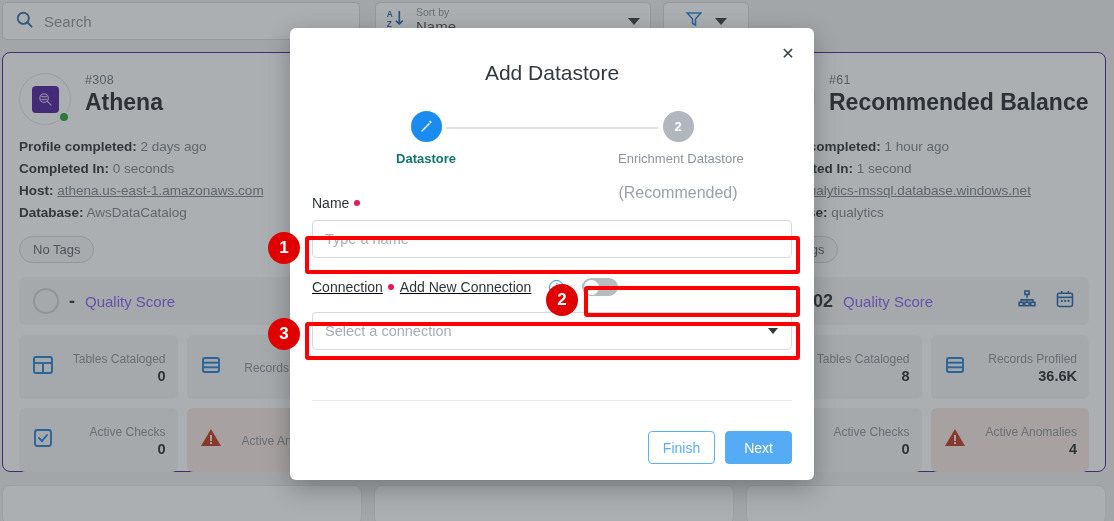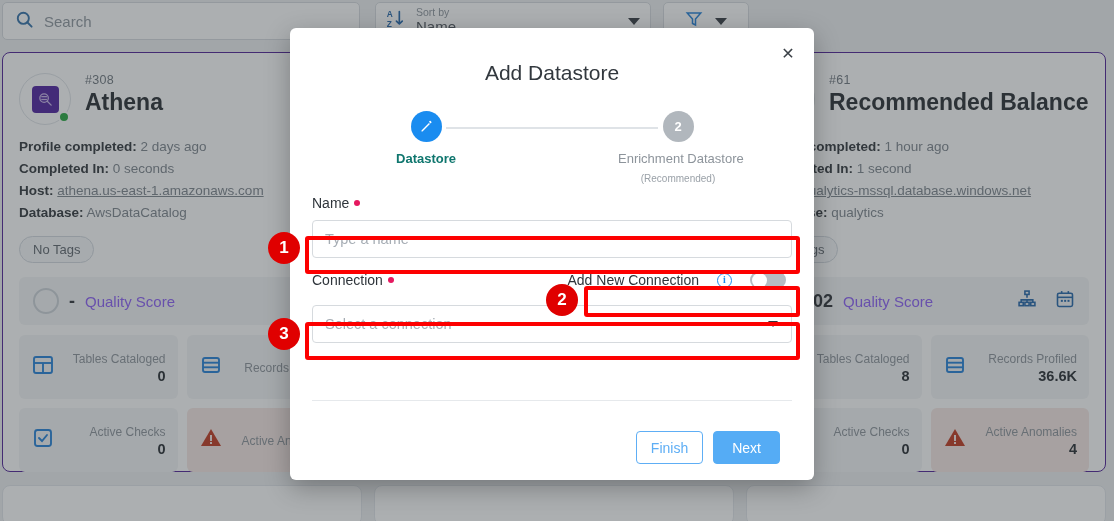--- a/index.html
+++ b/index.html
@@ -131,35 +131,35 @@
     width: 31px; height: 31px; border-radius: 50%; margin: 0 auto;
     display: flex; align-items: center; justify-content: center;
     font-size: 13px; font-weight: bold; color: #ffffff; position: relative; z-index: 2;
   }
   .step-bubble.active { background: #1a8cf0; }
   .step-bubble.inactive { background: #b1b7bd; }
   .pencil { width: 15px; height: 15px; }
   .step-label { margin-top: 9px; font-size: 13px; }
   .step.s1 .step-label { color: #0f766e; font-weight: bold; }
   .step.s2 .step-label { color: #8d949b; white-space: nowrap; }
-  .step-sub { font-size: 10px; color: #9aa1a8; margin-top: 7px; }
+  .step-sub { font-size: 16px; color: #9aa1a8; margin-top: 18px; }
 
   .form { padding: 22px 22px 0 22px; }
   .field-label { font-size: 14px; color: #2f353b; display: flex; align-items: center; gap: 5px; }
   .req-dot { width: 6px; height: 6px; border-radius: 50%; background: #e5195f; display: inline-block; }
 
   .input-row { position: relative; margin-top: 9px; }
   .text-input {
     width: 100%; height: 38px; border: 1px solid #d6dade; border-radius: 4px;
     background: #fff; font-size: 14.5px; color: #30363c; padding: 0 12px;
     font-family: "Liberation Sans", sans-serif; outline: none;
   }
   .text-input::placeholder { color: #a6adb4; }
 
-  .conn-row { margin-top: 7px; display: flex; align-items: center; justify-content: space-between; height: 30px; }
+  .conn-row { margin-top: 14px; display: flex; align-items: center; height: 30px; text-decoration: underline; }
   .toggle-group { display: flex; align-items: center; gap: 18px; padding: 3px 6px; }
   .toggle-text { font-size: 14px; color: #2f353b; }
   .info-ic {
     width: 15px; height: 15px; border-radius: 50%; border: 1.5px solid #1a8cf0;
     color: #1a8cf0; font-size: 10px; font-weight: bold; line-height: 12px;
     text-align: center; font-family: "Liberation Serif", serif;
   }
   .switch {
     width: 36px; height: 18px; border-radius: 9px; background: #b6bcc2; position: relative;
   }
@@ -175,21 +175,21 @@
     font-size: 14.5px; color: #a6adb4;
   }
   .sel-caret {
     position: absolute; right: 14px; top: 16px;
     width: 0; height: 0; border-left: 5px solid transparent;
     border-right: 5px solid transparent; border-top: 6px solid #32383e;
   }
 
   .modal-divider { position: absolute; left: 22px; right: 22px; top: 372px; height: 1px; background: #e6e9ec; }
   .modal-actions {
-    position: absolute; right: 34px; bottom: 16px; display: flex; gap: 10px;
+    position: absolute; right: 22px; bottom: 16px; display: flex; gap: 10px;
   }
   .btn { height: 33px; min-width: 60px; border-radius: 4px; font-size: 14px;
          display: flex; align-items: center; justify-content: center; cursor: pointer; }
   .btn-finish { background: #ffffff; border: 1px solid #5eaef5; color: #5eaef5; padding: 0 14px; }
   .btn-next { background: #55acf5; border: 1px solid #55acf5; color: #ffffff; padding: 0 18px; }
 
   
   .ann-box { position: absolute; border: 4px solid #fd0000; border-radius: 3px; pointer-events: none; }
   .ann-badge {
     position: absolute; width: 32px; height: 32px; border-radius: 50%;

